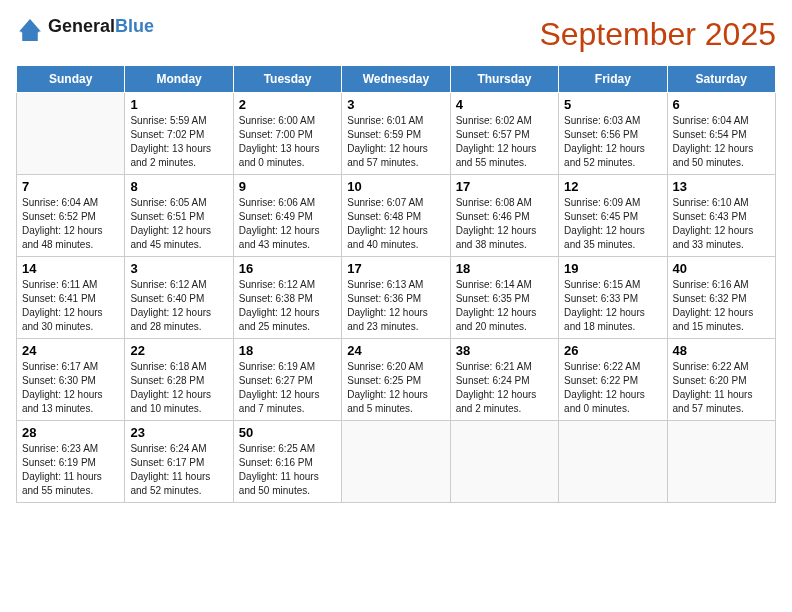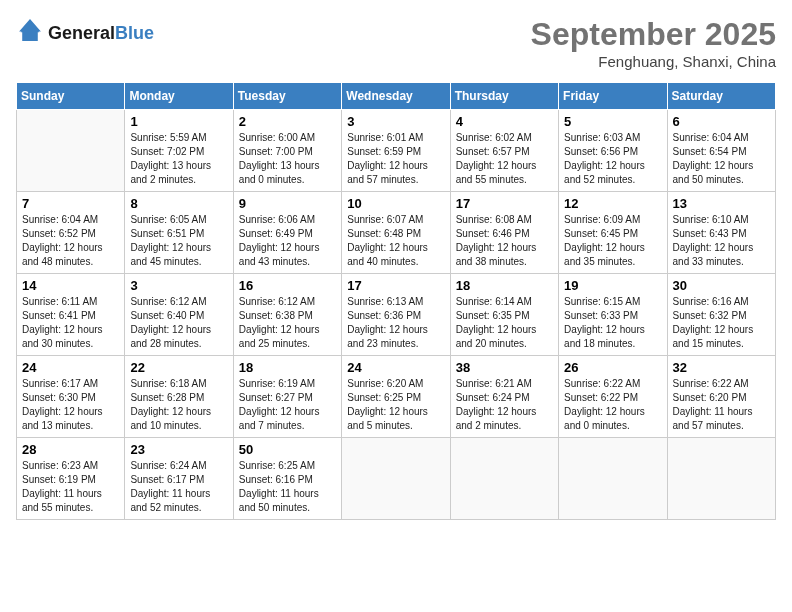--- a/index.html
+++ b/index.html
@@ -11,49 +11,49 @@
       padding: 16px;
     }
     .header {
       display: flex;
       justify-content: space-between;
       align-items: flex-start;
       margin-bottom: 12px;
     }
     .logo {
       display: flex;
-      align-items: flex-end;
+      align-items: flex-start;
       gap: 4px;
     }
     .logo-icon {
       width: 28px;
       height: 28px;
     }
     .title-area {
       text-align: right;
     }
     .month-title {
       font-size: 32px;
-      color: #737373;
-      font-weight: bold;
+      color: #c2410c;
+      font-weight: normal;
     }
     .location {
       font-size: 15px;
       color: #444;
     }
     table {
       width: 100%;
       border-collapse: collapse;
       font-size: 11px;
     }
     thead tr th {
       background: #3a7fc1;
       color: #fff;
       padding: 6px 4px;
-      text-align: left;
+      text-align: center;
       font-size: 12px;
       font-weight: bold;
       border: 1px solid #fff;
     }
     tbody tr td {
       border: 1px solid #ccc;
       vertical-align: top;
       padding: 4px 5px;
       height: 80px;
       width: 107px;
@@ -82,21 +82,20 @@
       <polygon points="18,4 32,20 28,20 28,32 8,32 8,20 4,20" fill="#3a7fc1"></polygon>
       <polygon points="18,2 34,22 28,22 28,34 8,34 8,22 2,22" fill="none" stroke="#3a7fc1" stroke-width="0"></polygon>
       <path d="M18 6 L30 21 L26 21 L26 31 L10 31 L10 21 L6 21 Z" fill="#3a7fc1"></path>
     </svg>
     <div>
       <div style="font-size:18px;font-weight:bold;color:#1a1a1a;">General<span style="color:#3a7fc1;">Blue</span></div>
     </div>
   </div>
   <div class="title-area">
     <div class="month-title">September 2025</div>
-    <div class="location">Fenghuang, Shanxi, China</div>
   </div>
 </div>
 
 <table>
   <thead>
     <tr>
     <th>Sunday</th>
         <th>Monday</th>
         <th>Tuesday</th>
         <th>Wednesday</th>
@@ -182,21 +181,21 @@
         </td>
         <td>
           <span class="day-num">18</span>
           <div class="day-info">Sunrise: 6:14 AM<br>Sunset: 6:35 PM<br>Daylight: 12 hours and 20 minutes.</div>
         </td>
         <td>
           <span class="day-num">19</span>
           <div class="day-info">Sunrise: 6:15 AM<br>Sunset: 6:33 PM<br>Daylight: 12 hours and 18 minutes.</div>
         </td>
         <td>
-          <span class="day-num">30</span>
+          <span class="day-num">40</span>
           <div class="day-info">Sunrise: 6:16 AM<br>Sunset: 6:32 PM<br>Daylight: 12 hours and 15 minutes.</div>
         </td>
       </tr>
       <tr>
         <td>
           <span class="day-num">24</span>
           <div class="day-info">Sunrise: 6:17 AM<br>Sunset: 6:30 PM<br>Daylight: 12 hours and 13 minutes.</div>
         </td>
         <td>
           <span class="day-num">22</span>
@@ -212,21 +211,21 @@
         </td>
         <td>
           <span class="day-num">38</span>
           <div class="day-info">Sunrise: 6:21 AM<br>Sunset: 6:24 PM<br>Daylight: 12 hours and 2 minutes.</div>
         </td>
         <td>
           <span class="day-num">26</span>
           <div class="day-info">Sunrise: 6:22 AM<br>Sunset: 6:22 PM<br>Daylight: 12 hours and 0 minutes.</div>
         </td>
         <td>
-          <span class="day-num">32</span>
+          <span class="day-num">48</span>
           <div class="day-info">Sunrise: 6:22 AM<br>Sunset: 6:20 PM<br>Daylight: 11 hours and 57 minutes.</div>
         </td>
       </tr>
       <tr>
         <td>
           <span class="day-num">28</span>
           <div class="day-info">Sunrise: 6:23 AM<br>Sunset: 6:19 PM<br>Daylight: 11 hours and 55 minutes.</div>
         </td>
         <td>
           <span class="day-num">23</span>

